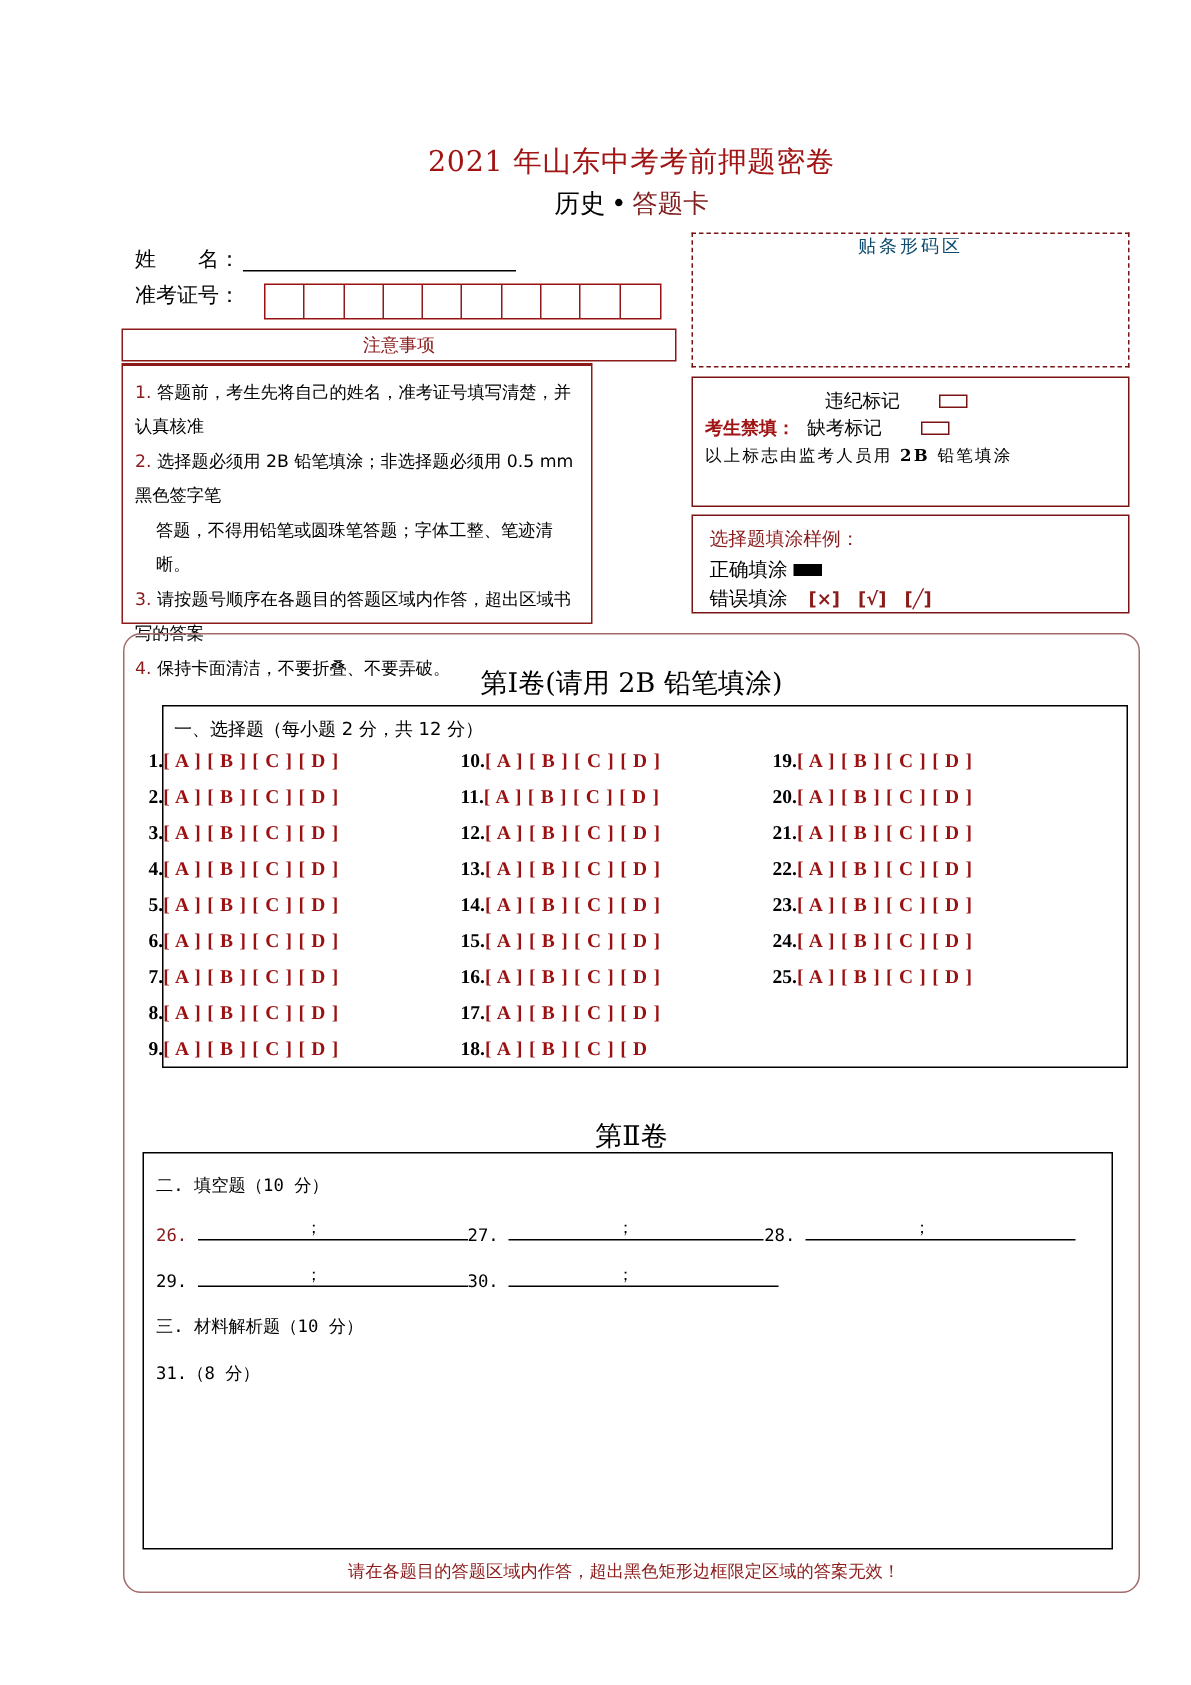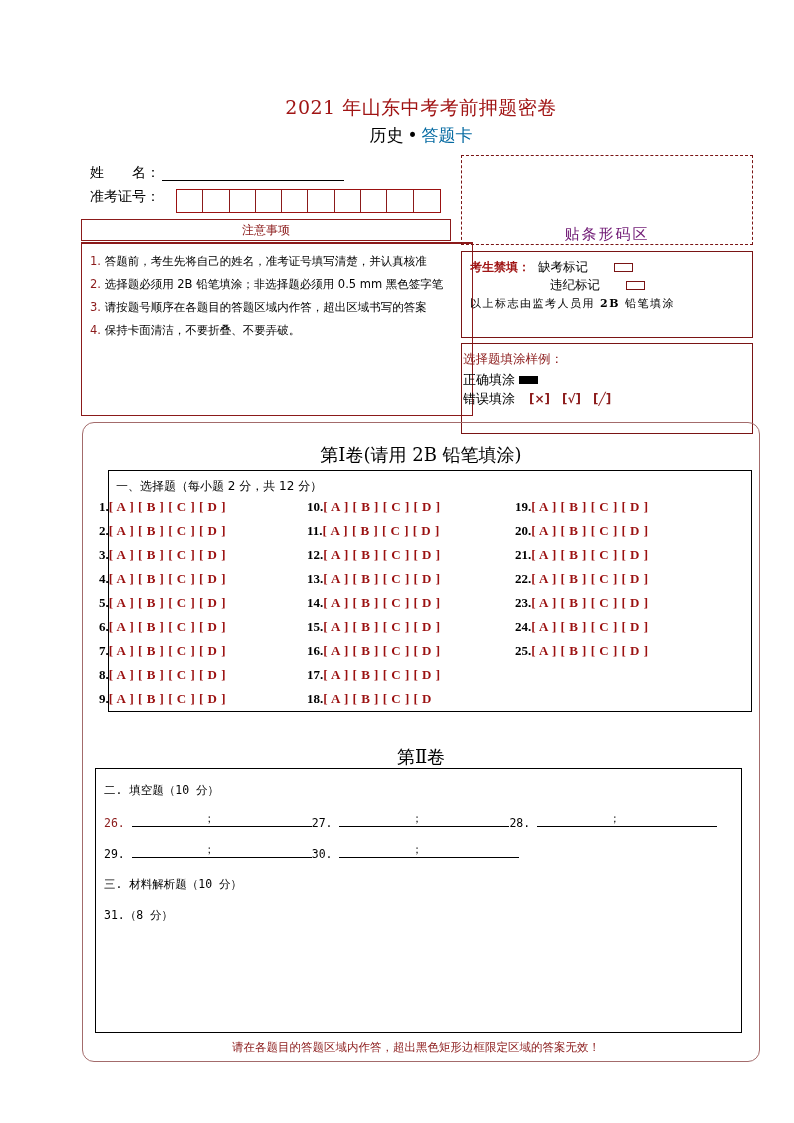--- a/index.html
+++ b/index.html
@@ -5,52 +5,52 @@
   * { box-sizing: border-box; margin: 0; padding: 0; }
   html, body { width: 794px; height: 1123px; background: #ffffff; }
   body { position: relative; font-family: "DejaVu Sans", sans-serif; color: #000; overflow: hidden; }
 
   .abs { position: absolute; margin-left: 24px; }
 
   
   .title-main { left: 0; width: 794px; top: 95px; text-align: center; font-family: "DejaVu Serif", serif; font-size: 19px; color: #a01414; letter-spacing: 0.5px; }
   .title-sub { left: 0; width: 794px; top: 124px; text-align: center; font-size: 17px; }
   .title-sub .dot { margin: 0 4px; }
-  .title-sub .sub-red { color: #0369a1; }
+  .title-sub .sub-red { color: #7f1d1d; }
 
   
   .name-label { left: 66px; top: 164px; font-size: 14px; }
   .name-label .gap { display: inline-block; width: 28px; }
   .name-line { left: 138px; top: 180px; width: 182px; border-bottom: 1px solid #000; height: 1px; }
   .id-label { left: 66px; top: 188px; font-size: 14px; }
   .id-boxes { left: 152px; top: 189px; height: 24px; display: flex; border: 1px solid #9b1111; }
   .id-box { width: 26.3px; height: 22px; border-right: 1px solid #8b1a1a; }
   .id-box:last-child { border-right: none; }
 
   
   .notice-head { left: 57px; top: 219px; width: 370px; height: 22px; border: 1px solid #8b1a1a; text-align: center; font-size: 12px; line-height: 20px; color: #8b1a1a; }
-  .notice-body { left: 57px; top: 242px; width: 392px; height: 174px; border: 1px solid #8b1a1a; border-top: 2px solid #8b1a1a; padding: 6px 6px 0 8px; font-size: 11.5px; line-height: 23px; }
+  .notice-body { left: 57px; top: 242px; width: 314px; height: 174px; border: 1px solid #8b1a1a; border-top: 2px solid #8b1a1a; padding: 6px 6px 0 8px; font-size: 11.5px; line-height: 23px; }
   .notice-body .num { color: #8b1a1a; }
   .notice-item { }
   .notice-item .indent { padding-left: 14px; display: block; }
 
   
-  .barcode { left: 437px; top: 155px; width: 292px; height: 90px; border: 1px dashed #7a1414; display: flex; align-items: flex-end; justify-content: center; font-size: 15px; color: #701a75; letter-spacing: 2px; }
+  .barcode { left: 437px; top: 155px; width: 292px; height: 90px; border: 1px dashed #7a1414; display: flex; align-items: flex-start; justify-content: center; font-size: 12px; color: #0c4a6e; letter-spacing: 2px; }
 
   
   .forbid { left: 437px; top: 251px; width: 292px; height: 87px; border: 1px solid #7a1414; padding: 6px 0 0 8px; font-size: 12.5px; }
   .forbid .label { color: #a01414; font-weight: bold; font-size: 12px; }
   .forbid-row { display: flex; align-items: center; height: 18px; }
   .mark-box { width: 19px; height: 9px; border: 1px solid #7a1414; margin-left: 26px; }
   .forbid-row2 { padding-left: 80px; }
   .forbid-note { font-size: 11px; margin-top: 2px; letter-spacing: 1.5px; }
   .forbid-note b { font-family: "DejaVu Serif", serif; }
 
   
-  .fill { left: 437px; top: 343px; width: 292px; height: 91px; border: 1px solid #7a1414; padding: 7px 0 0 1px; font-size: 13px; }
+  .fill { left: 437px; top: 343px; width: 292px; height: 66px; border: 1px solid #7a1414; padding: 7px 0 0 11px; font-size: 13px; }
   .fill .head { color: #8b1a1a; font-size: 12.5px; height: 19px; }
   .fill-row { display: flex; align-items: center; height: 19px; }
   .black-box { width: 19px; height: 8px; background: #000; margin-left: 4px; }
   .wrong { color: #8b1a1a; font-weight: bold; font-size: 12px; margin-left: 14px; }
 
   
   .outer { left: 58px; top: 422px; width: 678px; height: 640px; border: 1px solid #a36b6b; border-radius: 12px; }
 
   .sec1-title { left: 0; width: 794px; top: 443px; text-align: center; font-family: "DejaVu Serif", serif; font-size: 18px; }
   .choice-box { left: 84px; top: 470px; width: 644px; height: 242px; border: 1px solid #000; }
@@ -96,41 +96,42 @@
   <div class="id-box"></div>
 </div>
 
 <div class="abs notice-head">注意事项</div>
 <div class="abs notice-body">
   <div class="notice-item">
     <span class="num">1.</span> <span>答题前，考生先将自己的姓名，准考证号填写清楚，并认真核准</span>
   </div>
   <div class="notice-item">
     <span class="num">2.</span> <span>选择题必须用 2B 铅笔填涂；非选择题必须用 0.5 mm 黑色签字笔</span>
+    <span class="indent">答题，不得用铅笔或圆珠笔答题；字体工整、笔迹清晰。</span>
   </div>
   <div class="notice-item">
     <span class="num">3.</span> <span>请按题号顺序在各题目的答题区域内作答，超出区域书写的答案</span>
   </div>
   <div class="notice-item">
     <span class="num">4.</span> <span>保持卡面清洁，不要折叠、不要弄破。</span>
   </div>
 </div>
 
 <div class="abs barcode">
   <span>贴条形码区</span>
 </div>
 
 <div class="abs forbid">
+  <div class="forbid-row forbid-row2">
+    <span>违纪标记</span>
+    <span class="mark-box"></span>
+  </div>
   <div class="forbid-row">
     <span class="label">考生禁填：</span>
     <span style="margin-left:8px">缺考标记</span>
-    <span class="mark-box"></span>
-  </div>
-  <div class="forbid-row forbid-row2">
-    <span>违纪标记</span>
     <span class="mark-box"></span>
   </div>
   <div class="forbid-note">
     <span>以上标志由监考人员用</span> <b>2B</b> <span>铅笔填涂</span>
   </div>
 </div>
 
 <div class="abs fill">
   <div class="head">选择题填涂样例：</div>
   <div class="fill-row">

